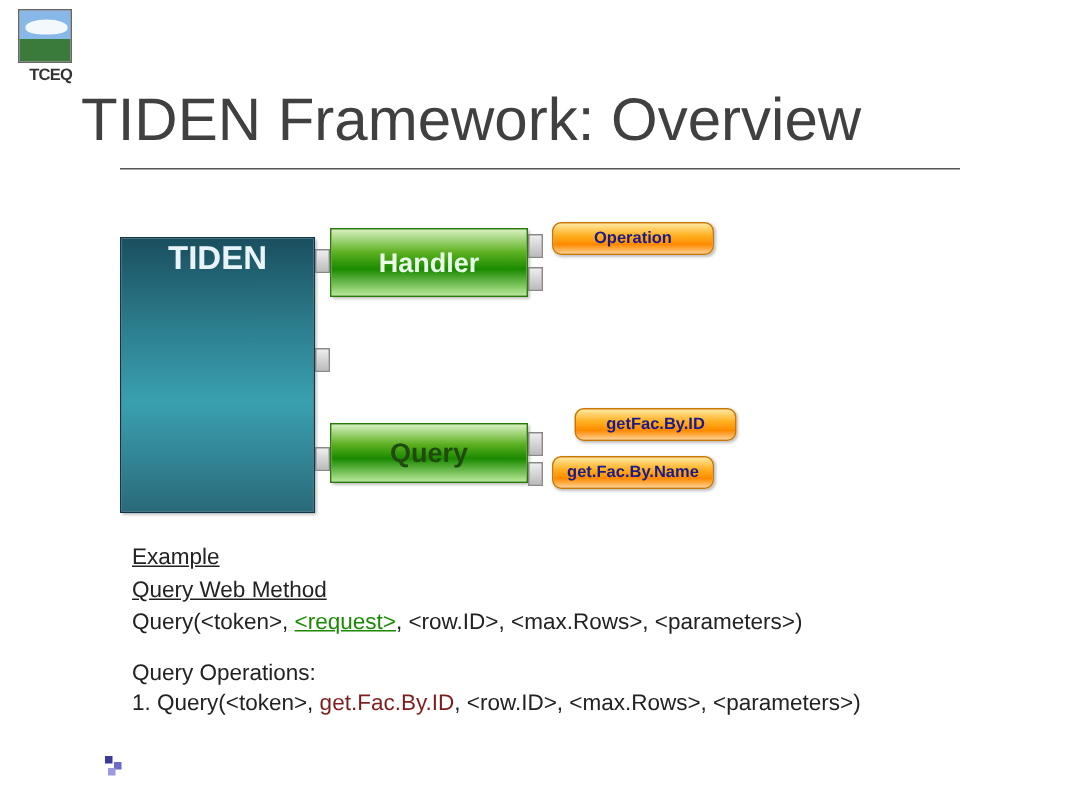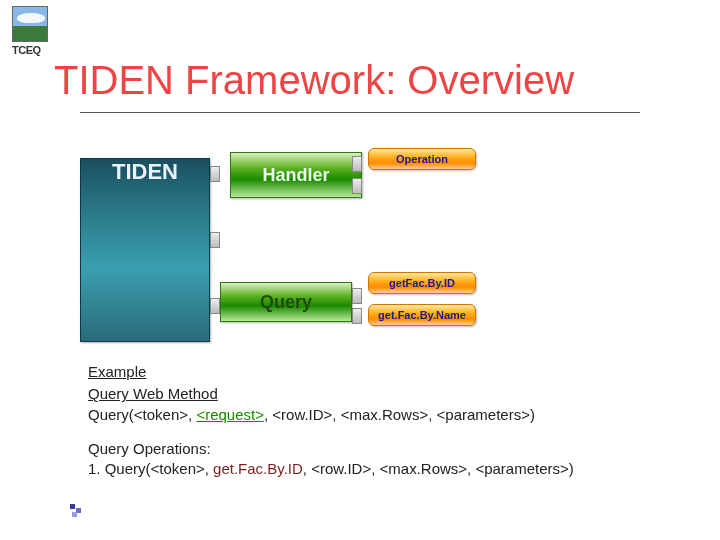--- a/index.html
+++ b/index.html
@@ -31,31 +31,31 @@
     left: 4px; top: 6px;
     width: 28px; height: 10px;
     background: #fff;
     border-radius: 50% 50% 40% 40%;
     opacity: 0.9;
   }
   .logo-text {
     font-size: 11px;
     font-weight: bold;
     color: #333;
-    text-align: left;
+    text-align: right;
     margin-top: 2px;
     letter-spacing: -0.5px;
   }
   .title {
     position: absolute;
     left: 54px;
     top: 58px;
     font-family: "Trebuchet MS", Verdana, sans-serif;
     font-size: 40px;
-    color: #ef4444;
+    color: #404040;
     font-weight: normal;
   }
   .title-underline {
     position: absolute;
     left: 80px;
     top: 112px;
     width: 560px;
     height: 1px;
     background: #555;
   }
@@ -88,21 +88,20 @@
     background: linear-gradient(to bottom, #d8f0c0 0%, #5cb020 35%, #1a8a00 60%, #b8e898 100%);
     border: 1px solid #2a7a0a;
     color: #e8fce8;
     font-family: "Trebuchet MS", Verdana, sans-serif;
     font-size: 18px;
     font-weight: bold;
     display: flex;
     align-items: center;
     justify-content: center;
     box-shadow: 1px 1px 2px rgba(0,0,0,0.3);
-    margin-left: 10px;
   }
   .query-box {
     position: absolute;
     left: 140px; top: 132px;
     width: 132px; height: 40px;
     background: linear-gradient(to bottom, #d8f0c0 0%, #5cb020 35%, #1a8a00 60%, #b8e898 100%);
     border: 1px solid #2a7a0a;
     color: #204a10;
     font-family: "Trebuchet MS", Verdana, sans-serif;
     font-size: 18px;
@@ -120,21 +119,21 @@
     border: 1px solid #cc7700;
     color: #1a1a8a;
     font-size: 11px;
     font-weight: bold;
     display: flex;
     align-items: center;
     justify-content: center;
     box-shadow: 1px 1px 2px rgba(0,0,0,0.25);
   }
   .op-operation { left: 288px; top: -2px; }
-  .op-byid     { left: 288px; top: 122px; }
+  .op-byid     { left: 303px; top: 122px; }
   .op-byname   { left: 288px; top: 154px; }
 
   .port {
     position: absolute;
     background: linear-gradient(to bottom, #eee, #bbb);
     border: 1px solid #888;
     width: 10px; height: 16px;
   }
   .port-t1 { left: 130px; top: 16px; }
   .port-t2 { left: 130px; top: 82px; }

